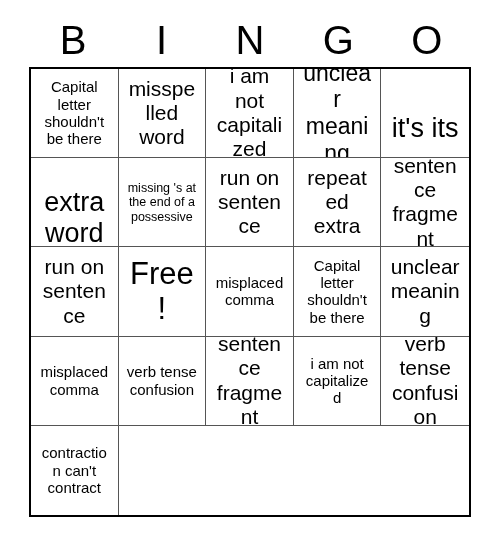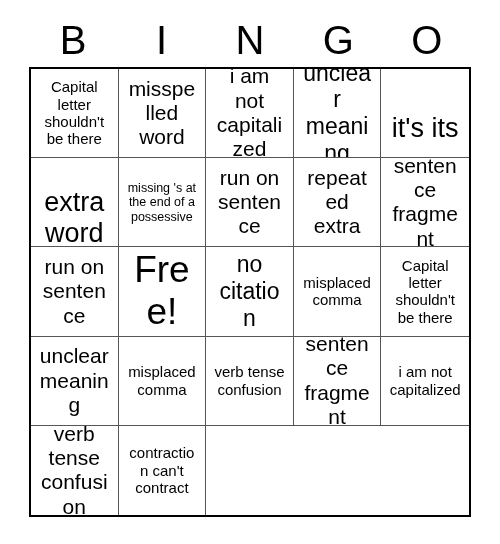--- a/index.html
+++ b/index.html
@@ -73,21 +73,21 @@
     display: block;
     width: 100%;
     line-height: 1.16;
     word-wrap: break-word;
   }
   .sz-xsmall { font-size: 12.5px; text-align: center; }
   .sz-small  { font-size: 15px; }
   .sz-medium { font-size: 21px; }
   .sz-large  { font-size: 23px; }
   .sz-xlarge { font-size: 27px; margin-top: 32px; }
-  .sz-free   { font-size: 37px; }
+  .sz-free   { font-size: 31px; }
 </style>
 </head>
 <body>
 
 <div class="card">
 
   <div class="header-row">
     <div class="header-cell">B</div>
     <div class="header-cell">I</div>
     <div class="header-cell">N</div>
@@ -126,23 +126,20 @@
       <div class="cell">
         <span class="cell-text sz-medium">sentence fragment</span>
       </div>
       <div class="cell">
         <span class="cell-text sz-medium">run on sentence</span>
       </div>
       <div class="cell">
         <span class="cell-text sz-free">Free!</span>
       </div>
       <div class="cell">
-        <span class="cell-text sz-large">no citation</span>
-      </div>
-      <div class="cell">
         <span class="cell-text sz-small">misplaced comma</span>
       </div>
       <div class="cell">
         <span class="cell-text sz-small">Capital letter shouldn't be there</span>
       </div>
       <div class="cell">
         <span class="cell-text sz-medium">unclear meaning</span>
       </div>
       <div class="cell">
         <span class="cell-text sz-small">misplaced comma</span>

